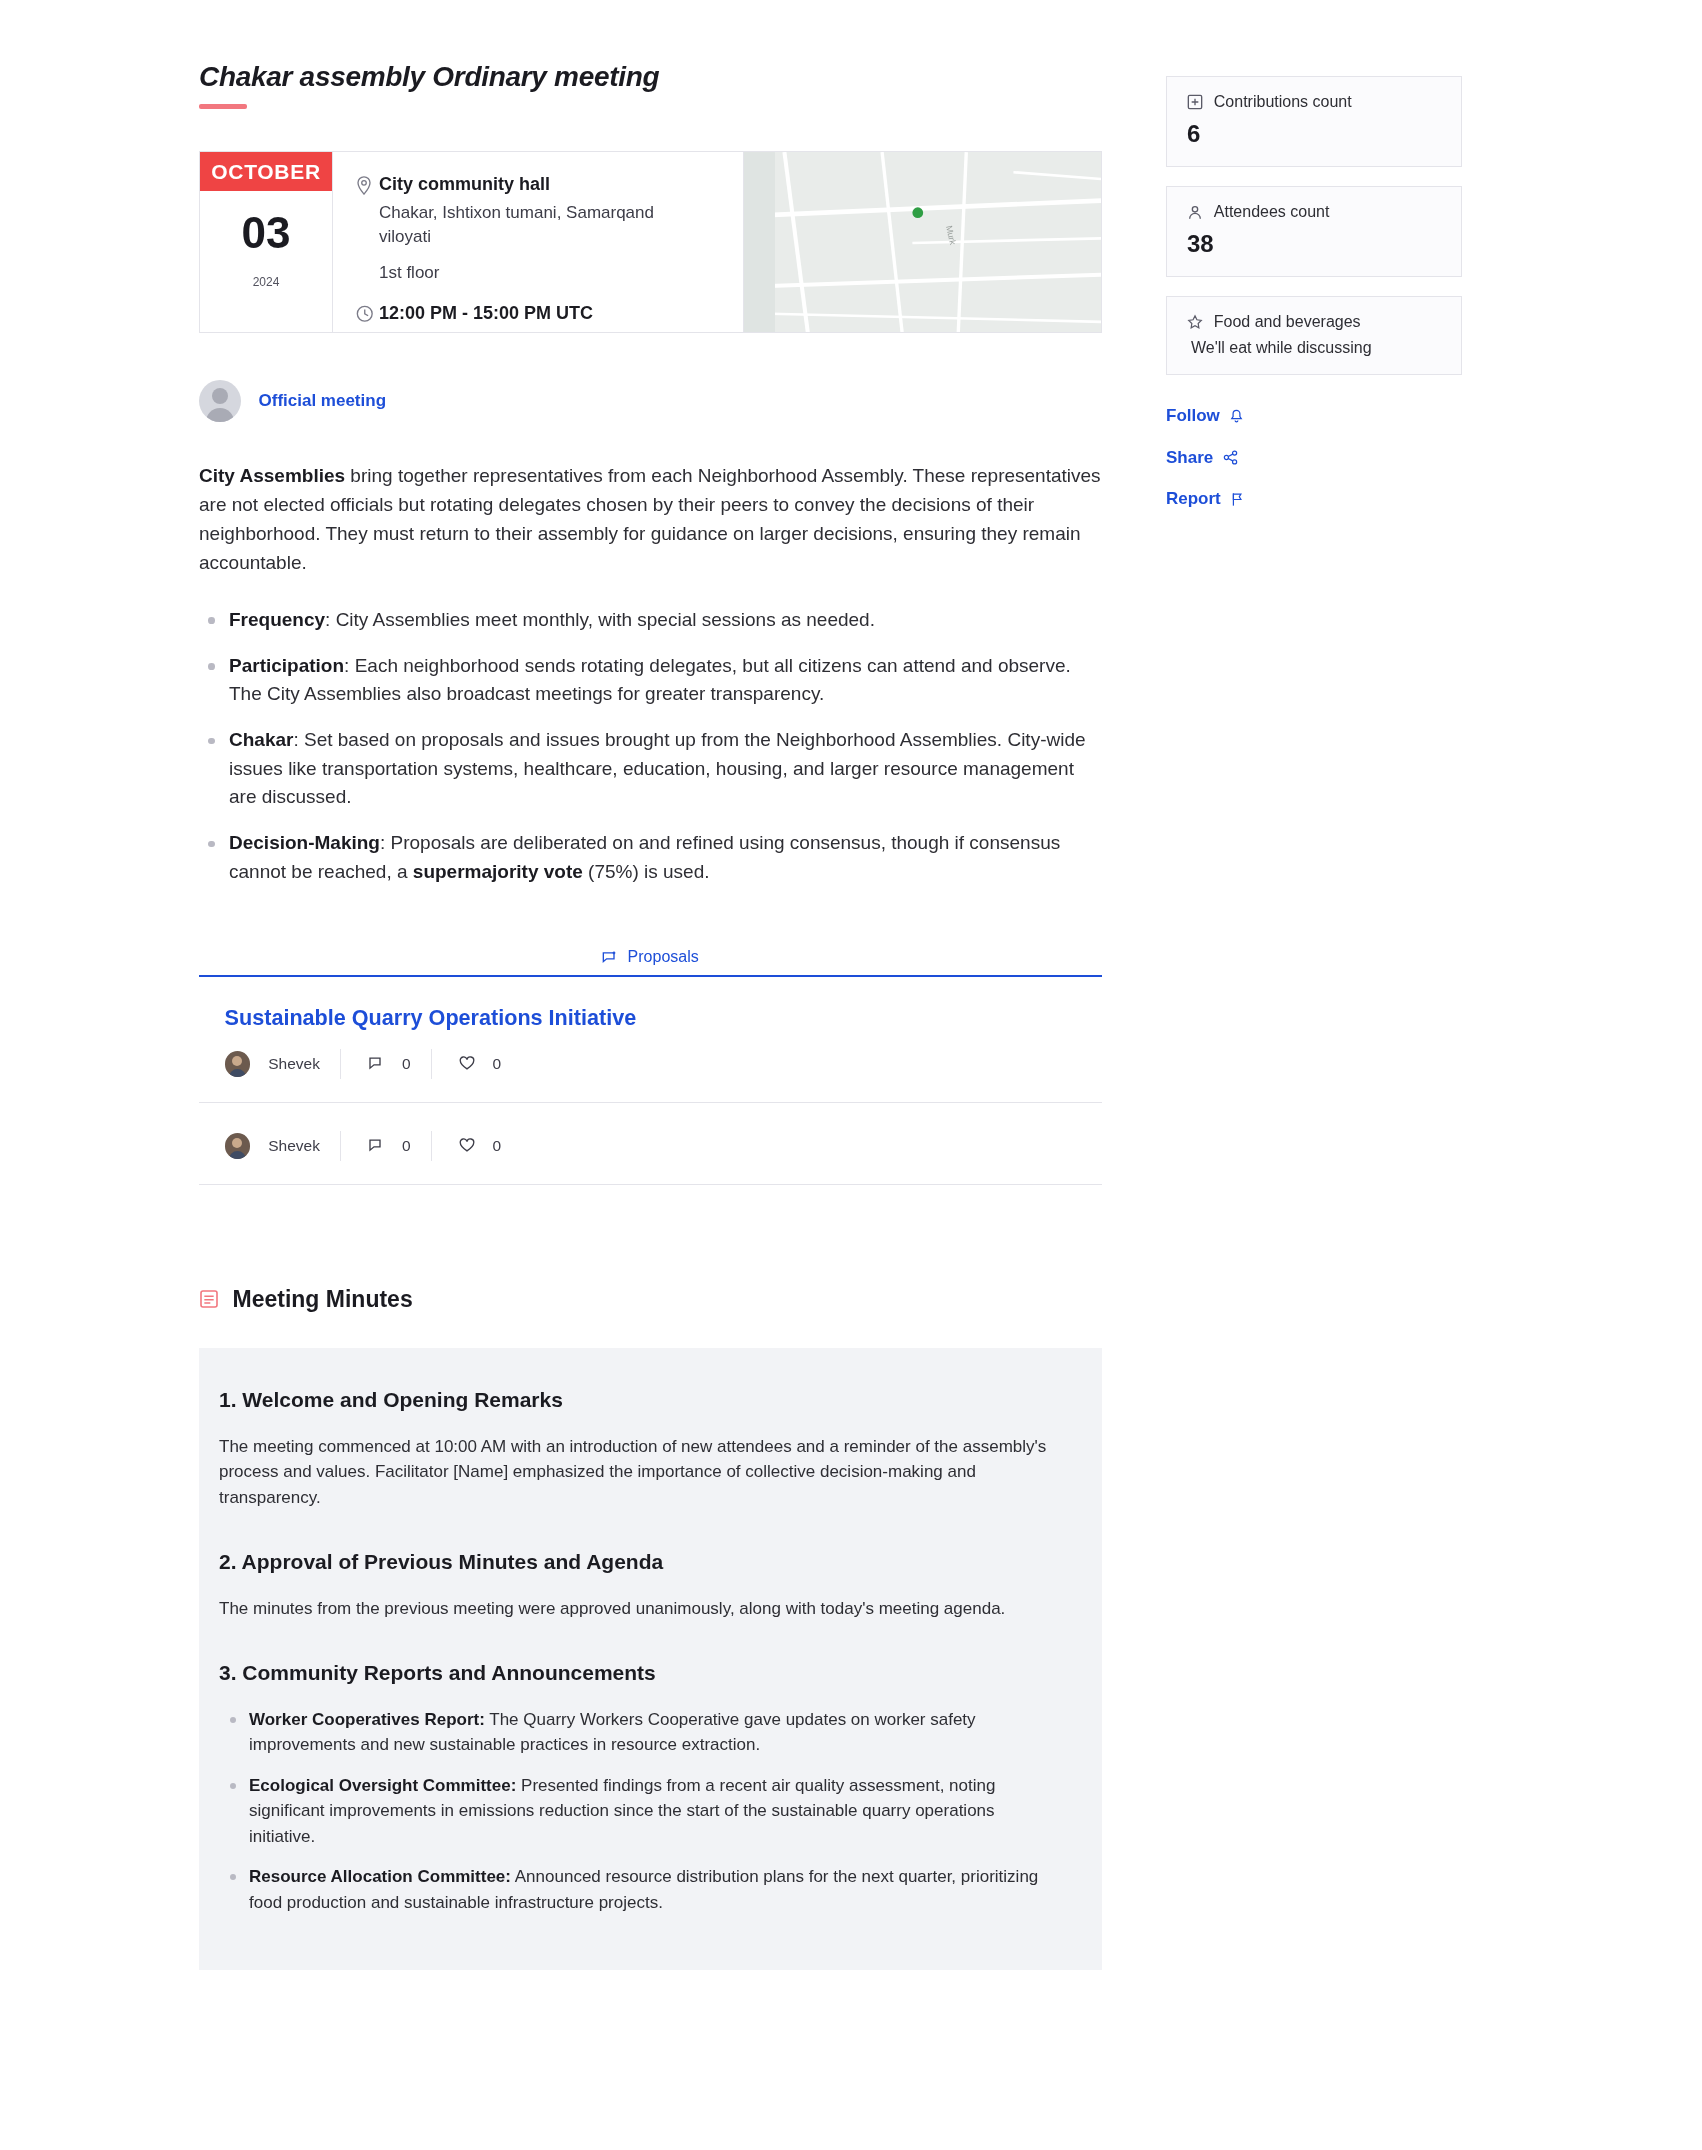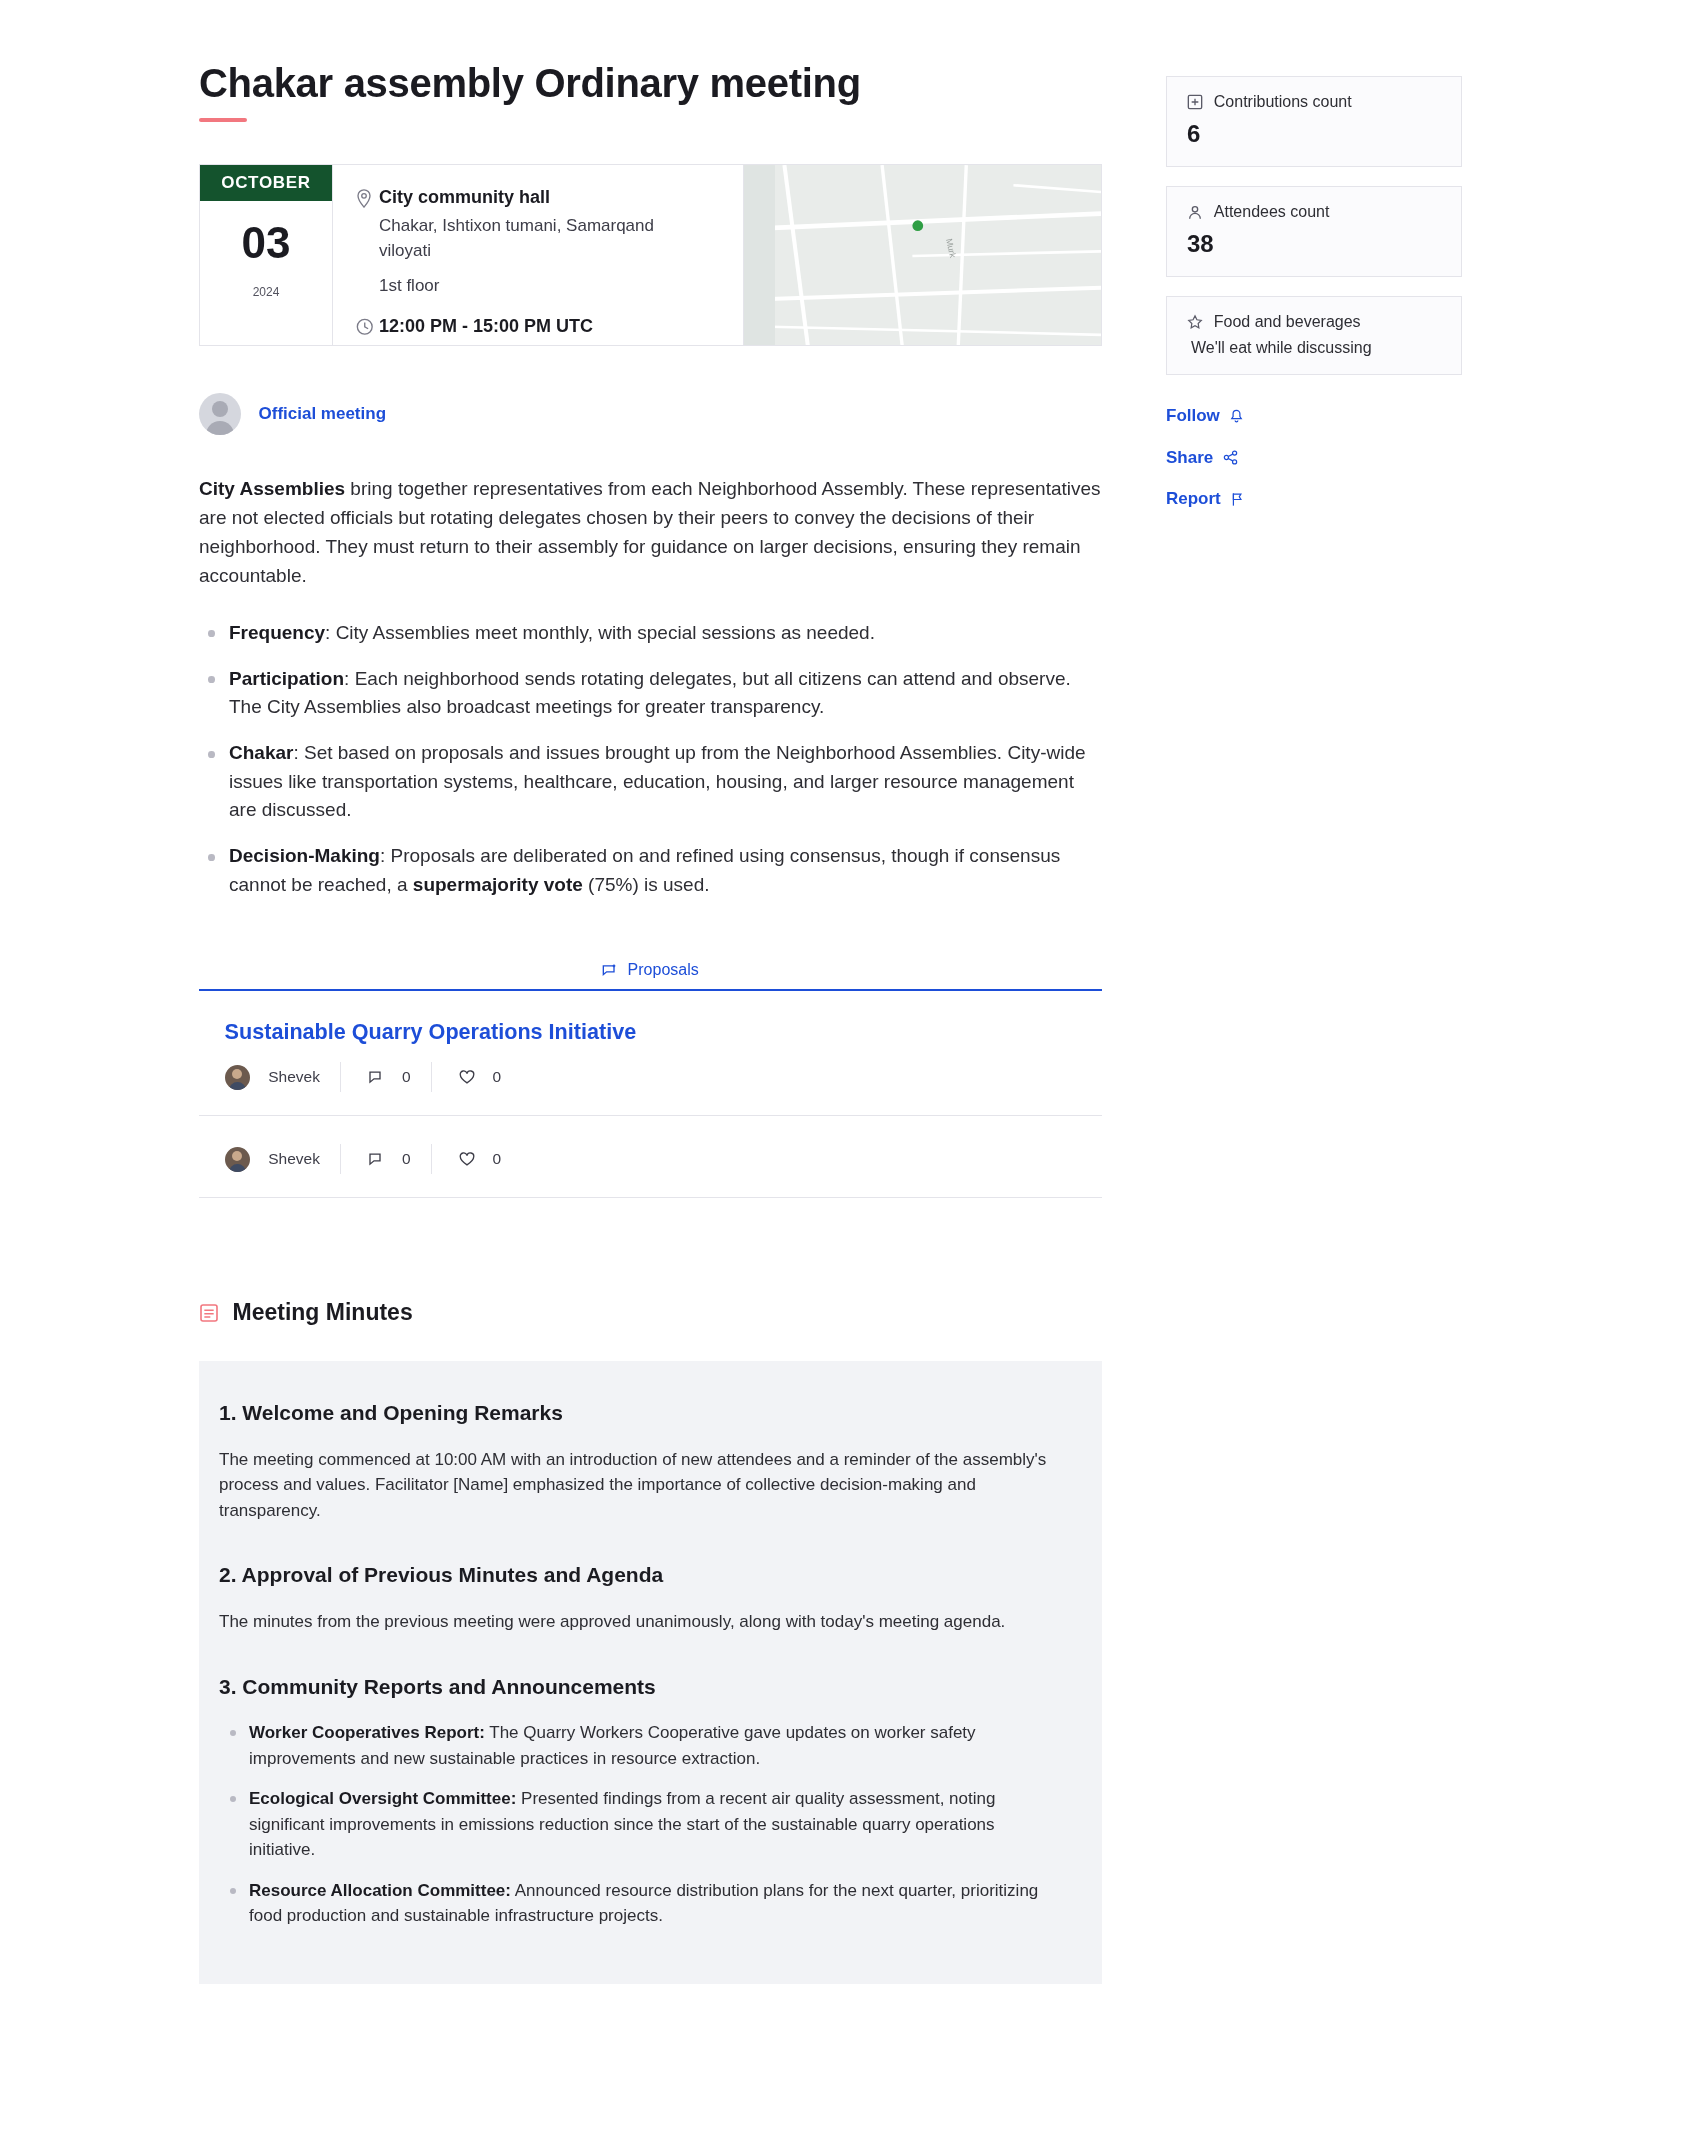--- a/index.html
+++ b/index.html
@@ -29,26 +29,27 @@
     margin-left: 199px;
   }
   .side-col {
     width: 296px;
     margin-left: 64px;
     margin-top: 15px;
   }
 
   
   .page-title {
-    font-size: 40px;
+    font-size: 28px;
     font-weight: bold;
     letter-spacing: -0.3px;
     color: #1b1b21;
     margin: 0 0 12px 0;
     line-height: 1.12;
+    font-style: italic;
   }
   .title-rule {
     width: 48px;
     height: 4.7px;
     background: #f2777f;
     border-radius: 2px;
     margin-bottom: 42px;
   }
 
   
@@ -60,23 +61,23 @@
     overflow: hidden;
   }
   .date-block {
     width: 133px;
     border-right: 0.7px solid #e4e4ea;
     background: #ffffff;
     text-align: center;
     padding-top: 0;
   }
   .date-month {
-    background: #14532d;
+    background: #ef4444;
     color: #ffffff;
-    font-size: 17px;
+    font-size: 21px;
     font-weight: bold;
     letter-spacing: 0.7px;
     padding: 8px 0 7.4px 0;
   }
   .date-day {
     font-size: 44px;
     font-weight: bold;
     color: #1b1b21;
     line-height: 1;
     margin-top: 20px;

